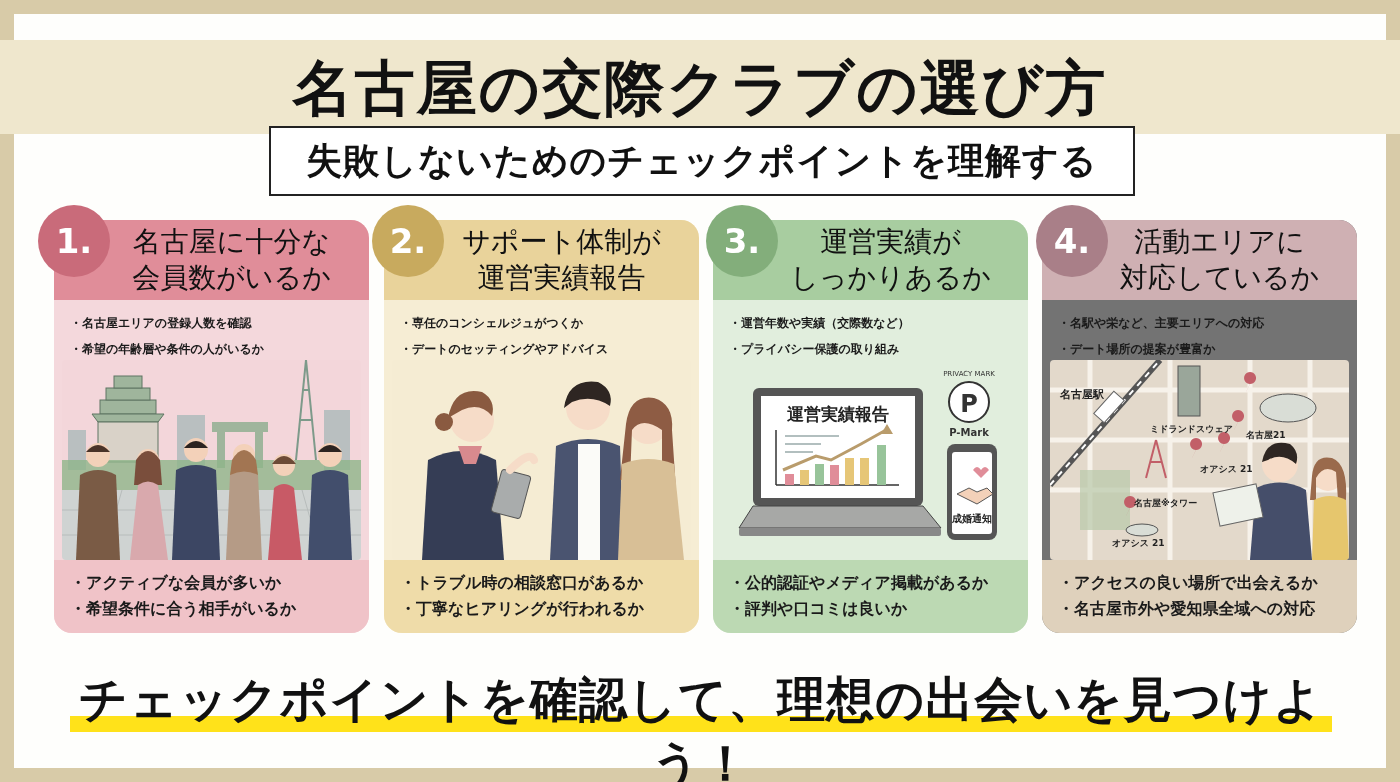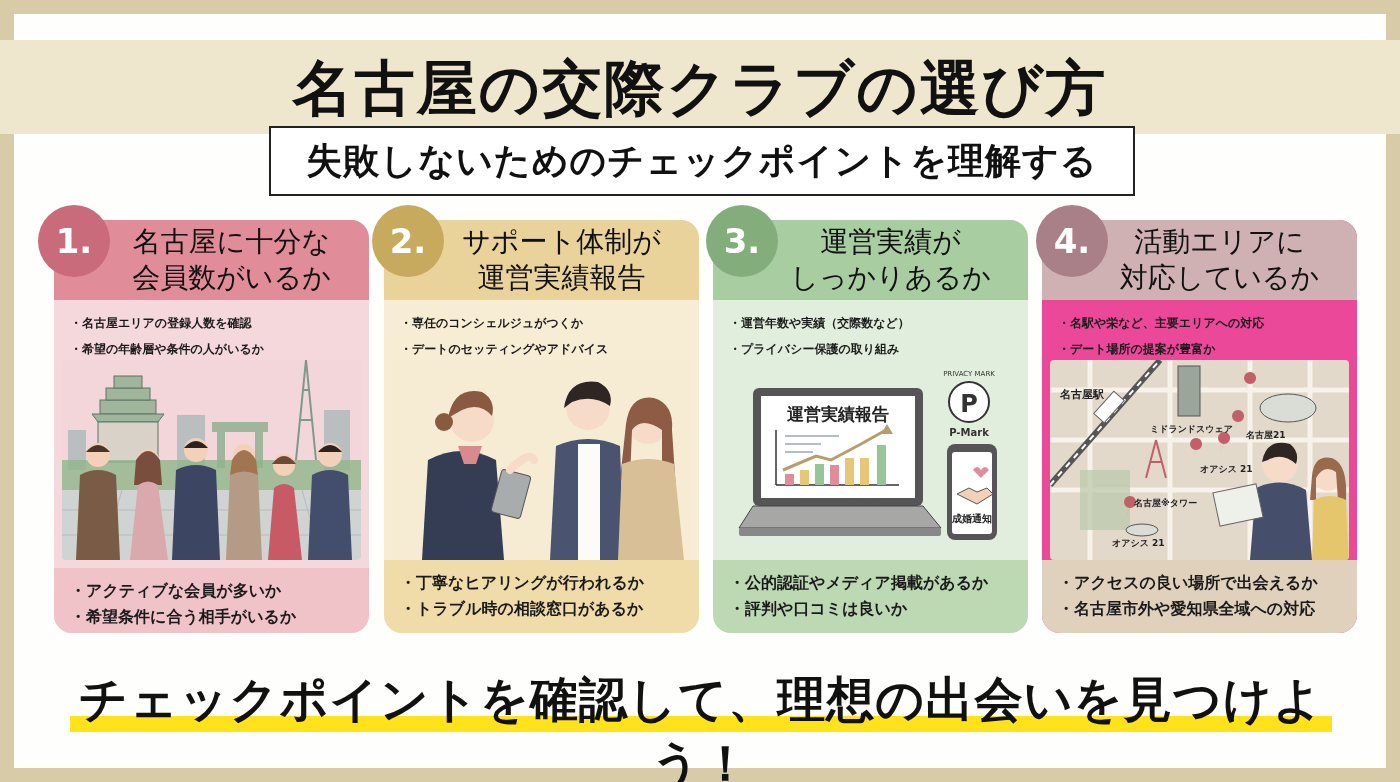--- a/index.html
+++ b/index.html
@@ -130,21 +130,21 @@
         <path d="M164 200 L168 115 Q182 108 196 115 L200 200 Z" fill="#b59b86"></path>
         <circle cx="222" cy="105" r="11" fill="#f3d1b9"></circle>
           <path d="M210 104 Q222 88 234 104" fill="#6d4b36"></path>
         <path d="M206 200 L212 128 Q222 120 232 128 L240 200 Z" fill="#c85a66"></path>
         <circle cx="268" cy="95" r="12" fill="#f3d1b9"></circle>
           <path d="M256 92 Q268 78 280 92" fill="#2c2320"></path>
         <path d="M246 200 L250 115 Q268 105 286 115 L290 200 Z" fill="#424e6c"></path>
       </g>
     </svg>
   </div>
-  <div class="card-points-bottom" style="background:#f0c3c8;margin-top:8px;">
+  <div class="card-points-bottom" style="background:#f0c3c8;">
     <div>・アクティブな会員が多いか</div>
     <div>・希望条件に合う相手がいるか</div>
   </div>
 </div>
 
 <div class="num-badge" style="left:372px;background:#c8aa5e;">2.</div>
 <div class="card" style="left:384px;background:#f6edd4;">
   <div class="card-head" style="background:#e9d39b;">
     <span>サポート体制が</span>
     <span>運営実績報告</span>
@@ -168,22 +168,22 @@
       <path d="M172 48 Q176 18 206 22 Q222 30 218 46 Q200 34 180 42 Z" fill="#2e2622"></path>
       <path d="M158 200 L164 86 Q196 72 228 86 L232 200 Z" fill="#4a5470"></path>
       <rect x="186" y="84" width="22" height="116" fill="#fbfbf8"></rect>
 
       <circle cx="256" cy="64" r="20" fill="#f6dcc8"></circle>
       <path d="M234 64 Q238 34 262 38 Q282 44 280 70 L284 130 L270 120 L270 70 Q250 56 240 70 L238 120 L228 120 Z" fill="#8e5c44"></path>
       <path d="M226 200 L230 104 Q256 94 282 104 L292 200 Z" fill="#d8bf96"></path>
     </svg>
   </div>
   <div class="card-points-bottom" style="background:#efdca9;">
+    <div>・トラブル時の相談窓口があるか</div>
     <div>・丁寧なヒアリングが行われるか</div>
-    <div>・トラブル時の相談窓口があるか</div>
   </div>
 </div>
 
 <div class="num-badge" style="left:706px;background:#83ae7b;">3.</div>
 <div class="card" style="left:713px;background:#e1eedd;">
   <div class="card-head" style="background:#a8cda0;">
     <span>運営実績が</span>
     <span>しっかりあるか</span>
   </div>
   <div class="card-points-top">
@@ -225,21 +225,21 @@
       <text x="251" y="162" font-size="10" font-weight="bold" text-anchor="middle" fill="#222" font-family="DejaVu Sans, sans-serif">成婚通知</text>
     </svg>
   </div>
   <div class="card-points-bottom" style="background:#bcd9b3;">
     <div>・公的認証やメディア掲載があるか</div>
     <div>・評判や口コミは良いか</div>
   </div>
 </div>
 
 <div class="num-badge" style="left:1036px;background:#a97f88;">4.</div>
-<div class="card" style="left:1042px;background:#ec4899;">
+<div class="card" style="left:1042px;background:#737373;">
   <div class="card-head" style="background:#cfb0b3;">
     <span>活動エリアに</span>
     <span>対応しているか</span>
   </div>
   <div class="card-points-top">
     <div>・名駅や栄など、主要エリアへの対応</div>
     <div>・デート場所の提案が豊富か</div>
   </div>
   <div class="card-illus" style="background:#e3d9cb;">
     <svg width="299" height="200" viewBox="0 0 299 200">

